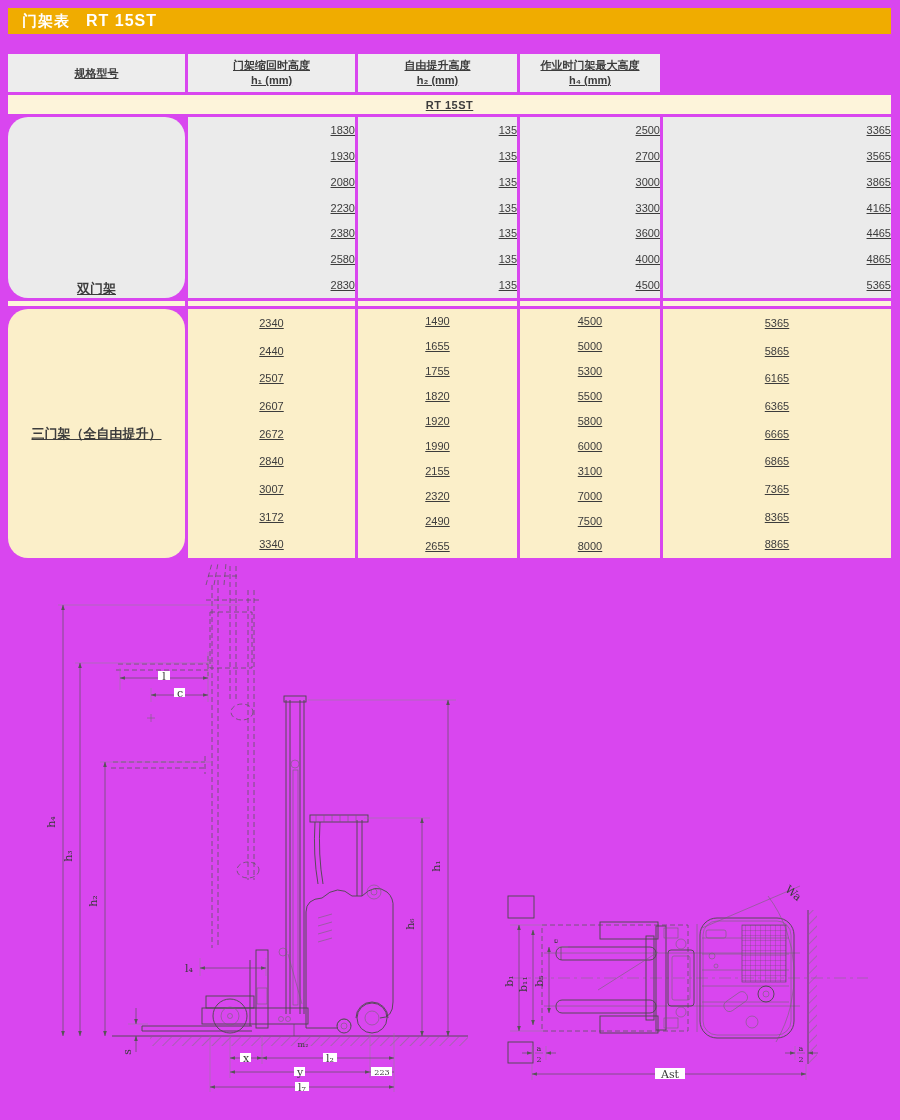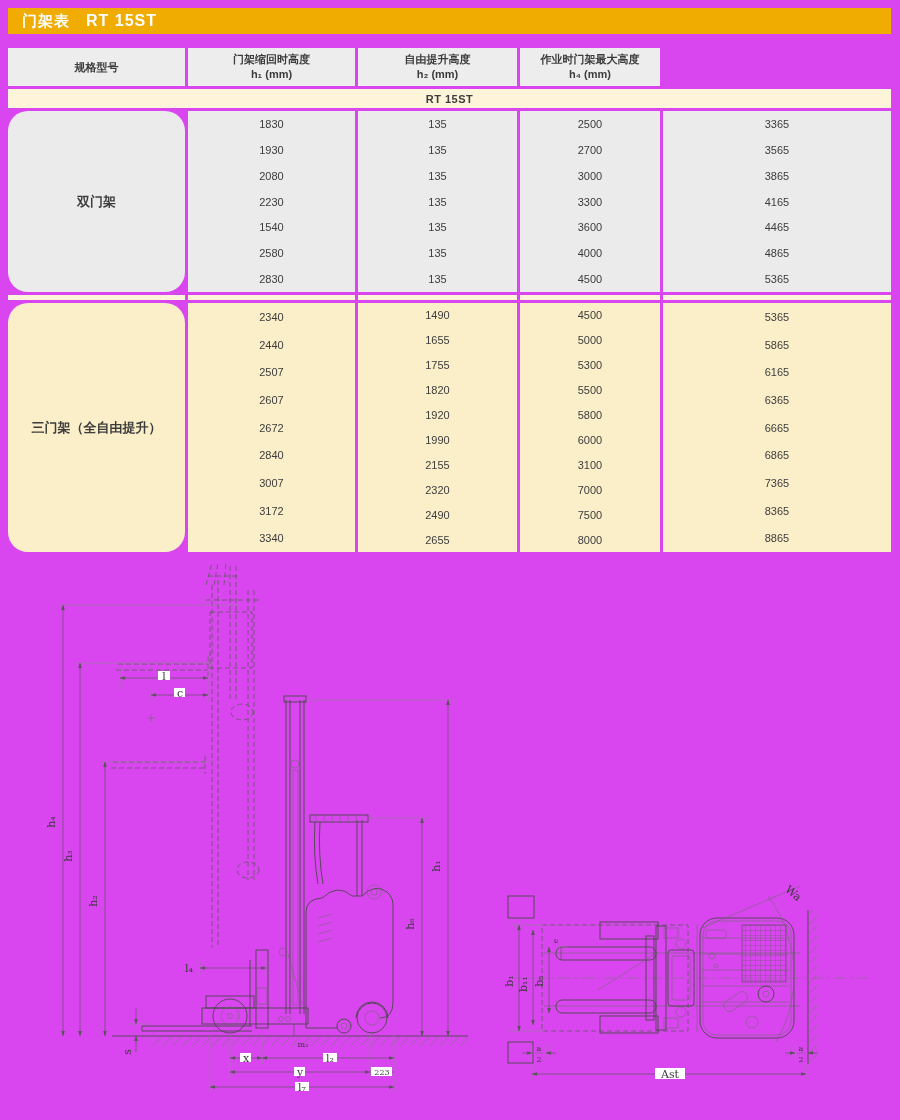--- a/index.html
+++ b/index.html
@@ -2,34 +2,34 @@
 <html><head>
 <meta charset="utf-8">
 <style>
   html,body{margin:0;padding:0;background:#fff;}
   .page{position:relative;width:900px;height:1120px;background:#d946ef;overflow:hidden;
         font-family:"Liberation Sans","DejaVu Sans",sans-serif;color:#3c3c3c;}
   .title-bar{position:absolute;left:8px;top:8px;width:883px;height:26px;background:#F0AC00;
              display:flex;align-items:center;padding-left:14px;box-sizing:border-box;}
   .title-bar span{color:#fff;font-weight:bold;font-size:15px;letter-spacing:1px;}
   .title-bar .model{margin-left:16px;font-size:16px;}
-  .spec-table{position:absolute;left:8px;top:48px;width:883px;}
+  .spec-table{position:absolute;left:8px;top:54px;width:883px;text-decoration:underline;}
   .row{display:grid;grid-template-columns:177px 167px 159px 140px 228px;column-gap:3px;}
   .thead .cell{background:#EDEDED;height:38px;display:flex;flex-direction:column;
                justify-content:center;align-items:center;font-weight:bold;font-size:11px;line-height:1.35;}
   .thead .s{font-weight:bold;}
   .model-row{background:#FDF4DA;height:19px;margin-top:3px;display:flex;align-items:center;
              justify-content:center;font-weight:bold;font-size:11px;letter-spacing:.5px;}
   .strip{margin-top:3px;}
   .strip .cell{background:#FDF4DA;height:5px;}
   .section{margin-top:3px;}
   .sec0{height:181px;}
   .sec1{height:249px;}
   .section .cell{height:100%;box-sizing:border-box;}
-  .section.gray .cell{background:#EBEBEB;}
+  .section.gray .cell{background:#EBEBEB;align-items:flex-end;}
   .section.cream .cell{background:#FBEFC9;}
   .name-cell{display:flex;align-items:center;justify-content:center;font-size:13px;font-weight:bold;border-radius:20px;}
   .col{display:flex;flex-direction:column;}
   .num{flex:1;display:flex;align-items:center;justify-content:center;font-size:11px;}
   svg{position:absolute;}
   .ln{stroke:#4a4a4a;stroke-width:.9;fill:none;}
   .thin{stroke:#6a6a6a;stroke-width:.55;fill:none;}
   .dsh{stroke:#5a5a5a;stroke-width:.75;fill:none;stroke-dasharray:5 3;}
   .dim{stroke:#555;stroke-width:.65;fill:none;}
   .ext{stroke:#8a8a8a;stroke-width:.5;fill:none;}
@@ -70,21 +70,21 @@
       </div>
     <div class="model-row">RT 15ST</div>
     <div id="table-sections">
         <div class="row section gray sec0">
           <div class="cell name-cell">双门架</div>
           <div class="cell col">
             <div class="num">1830</div>
             <div class="num">1930</div>
             <div class="num">2080</div>
             <div class="num">2230</div>
-            <div class="num">1540</div>
+            <div class="num">2380</div>
             <div class="num">2580</div>
             <div class="num">2830</div>
           </div>
           <div class="cell col">
             <div class="num">135</div>
             <div class="num">135</div>
             <div class="num">135</div>
             <div class="num">135</div>
             <div class="num">135</div>
             <div class="num">135</div>

